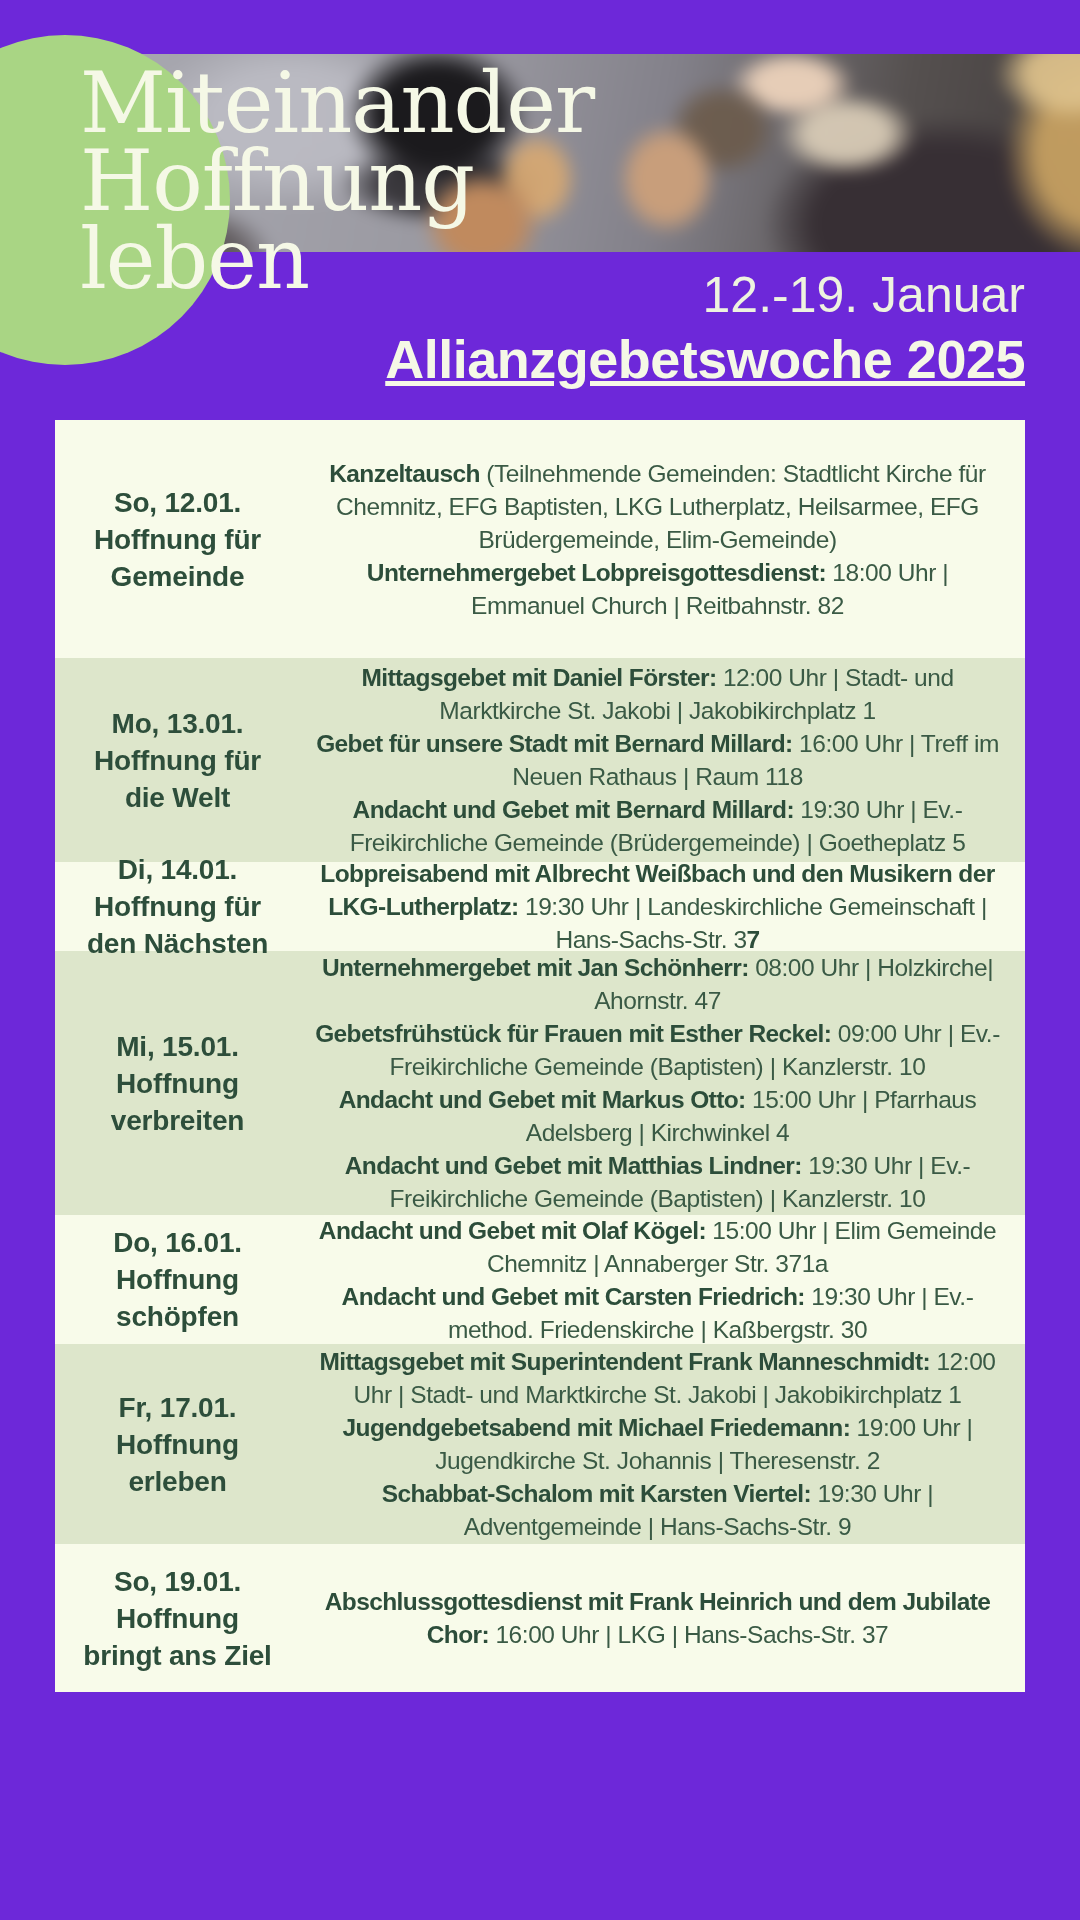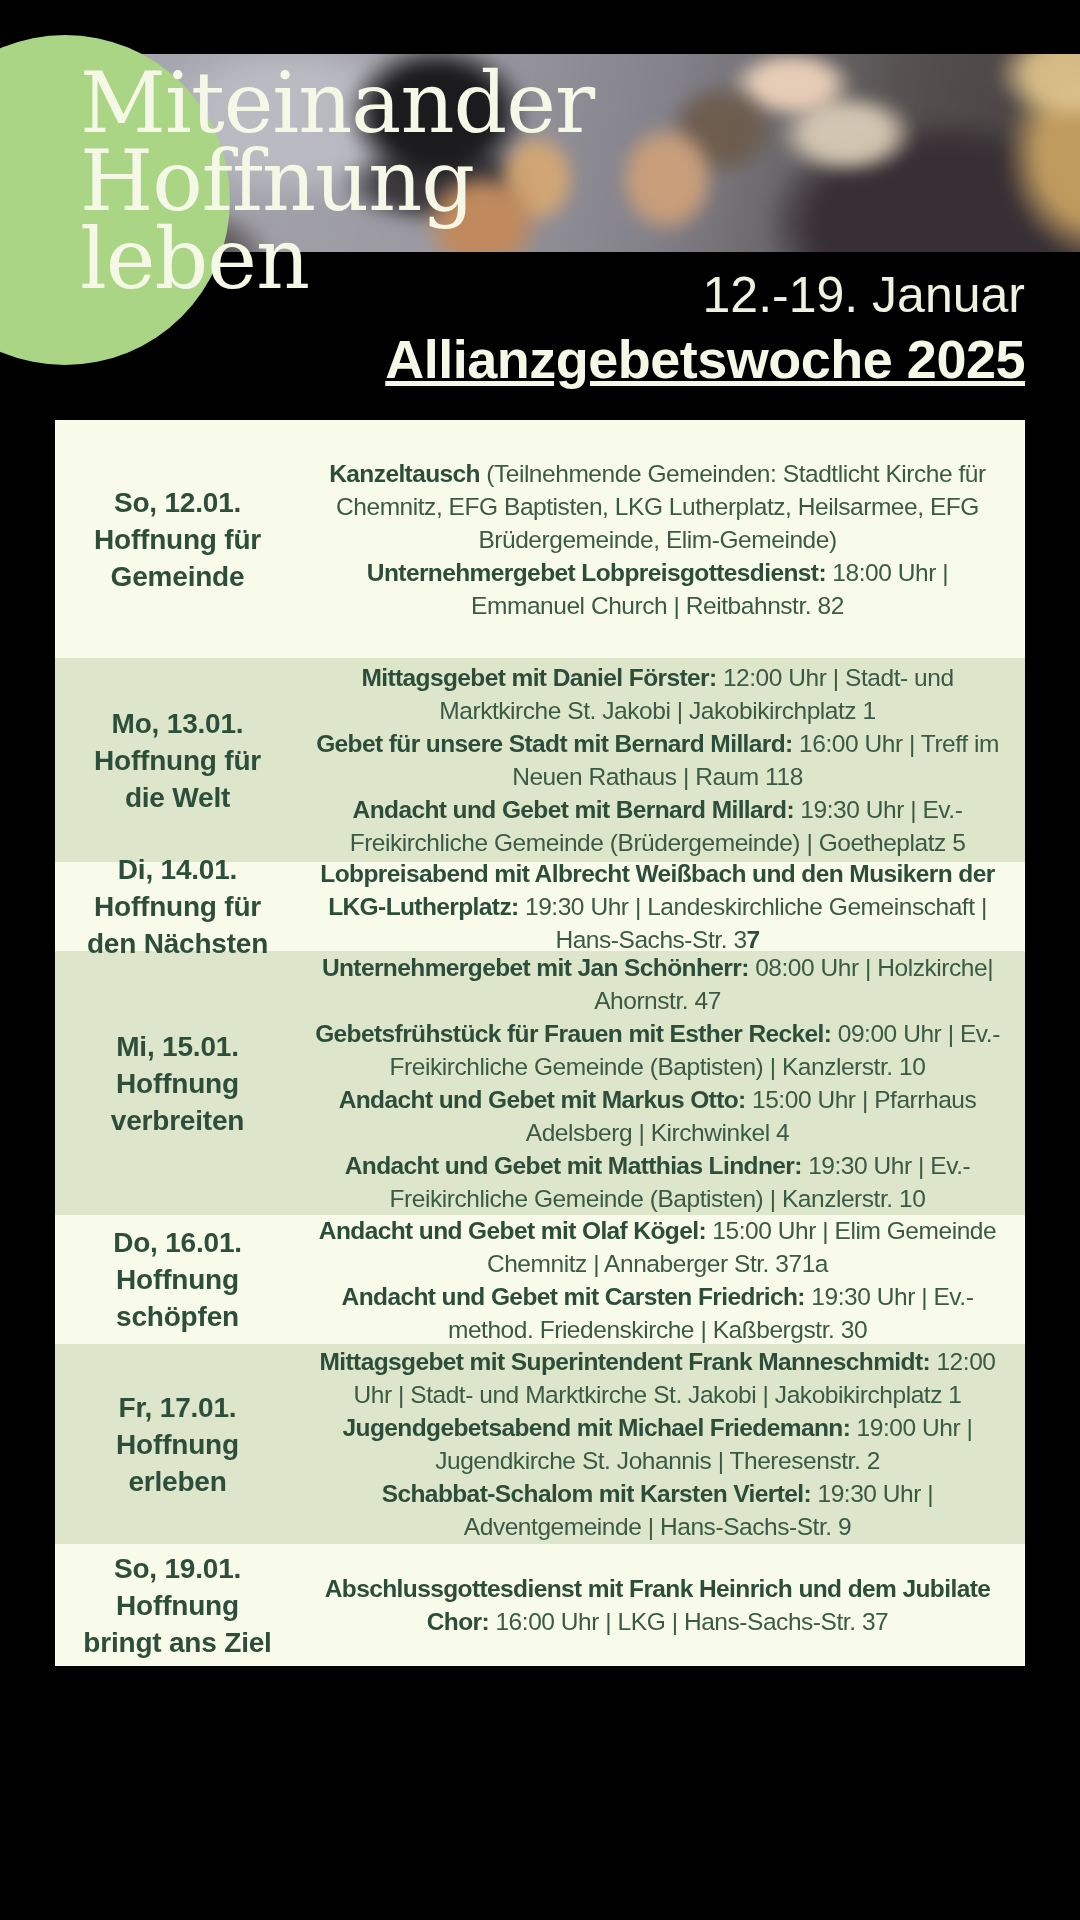--- a/index.html
+++ b/index.html
@@ -1,16 +1,16 @@
 <!DOCTYPE html>
 <html><head>
 <meta charset="utf-8">
 <style>
   html,body{margin:0;padding:0;background:#333;}
-  .page{position:relative;width:1080px;height:1920px;background:#000000;overflow:hidden;
+  .page{position:relative;width:1080px;height:1920px;background:#6d28d9;overflow:hidden;
         font-family:"Liberation Sans",sans-serif;}
 
   
   .photo{position:absolute;left:137px;top:54px;width:943px;height:198px;overflow:hidden;z-index:1;background:#908f97;}
   .photo-inner{position:absolute;inset:-25px;filter:blur(7px);
     background-image:
       radial-gradient(ellipse 90px 80px at 370px 195px, #c08a5e 40%, rgba(192,138,94,0) 68%),
       radial-gradient(ellipse 60px 70px at 425px 150px, rgba(217,169,113,.9) 40%, rgba(217,169,113,0) 70%),
       radial-gradient(ellipse 130px 100px at 325px 85px, #1b1a1d 45%, rgba(27,26,29,0) 72%),
       radial-gradient(ellipse 150px 60px at 330px 155px, rgba(40,38,42,.85) 40%, rgba(40,38,42,0) 70%),
@@ -32,21 +32,21 @@
     font-size:50px;line-height:54px;font-weight:400;color:#eef3df;}
   .week-title{position:absolute;right:55px;top:330px;z-index:3;text-align:right;
     font-size:54px;line-height:58px;font-weight:700;letter-spacing:-0.5px;color:#f5f8e6;text-decoration:underline;}
 
   
   .table{position:absolute;left:55px;top:420px;width:970px;z-index:2;}
   .row{display:flex;align-items:center;}
   .row.cream{background:#f8fbea;}
   .row.green{background:#dde6cb;}
   .r0{height:238px}.r1{height:204px}.r2{height:89px}.r3{height:264px}
-  .r4{height:129px}.r5{height:200px}.r6{height:122px}
+  .r4{height:129px}.r5{height:200px}.r6{height:148px}
   .day{width:245px;flex:none;text-align:center;color:#2d4e3b;font-weight:700;
        font-size:28px;line-height:37px;letter-spacing:-0.2px;}
   .events{flex:1;padding:0 22px 0 12px;color:#3a5a45;
        font-size:24.5px;line-height:33px;letter-spacing:-0.45px;text-align:center;}
   .ev{margin:0;}
   .ev strong{color:#2c4d3a;font-weight:700;letter-spacing:-0.6px;}
 
   
   .footer{position:absolute;left:0;top:1700px;width:1080px;height:220px;color:#f0f4e0;z-index:2;}
   .footer,.org,.info{z-index:2;}

